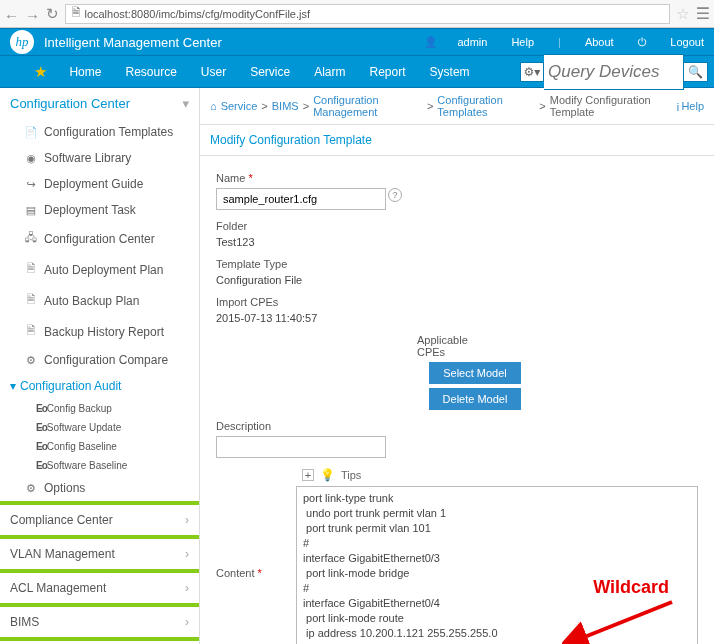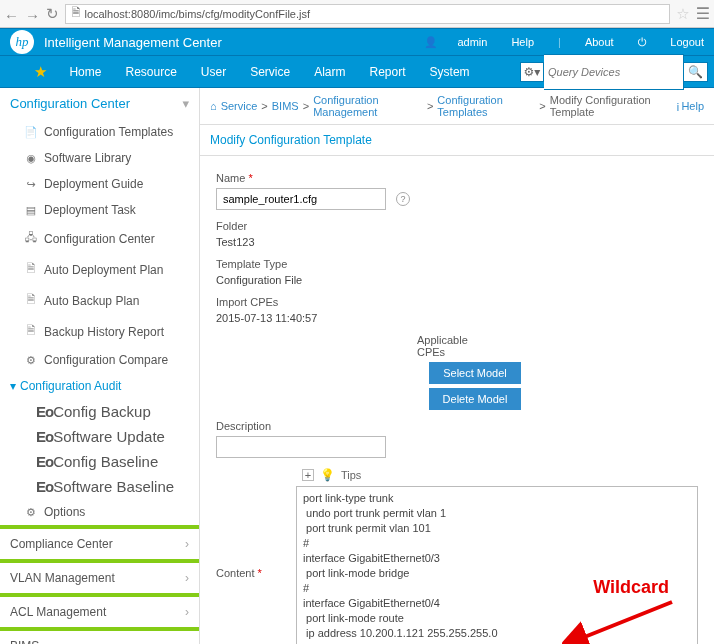--- a/index.html
+++ b/index.html
@@ -12,43 +12,43 @@
 .blue-header { background:#0096d6; height:28px; display:flex; align-items:center; padding:0 10px; border-top:1px solid #0077b3; border-bottom:1px solid #0077b3; }
 .hp-logo { width:24px; height:24px; background:#fff; border-radius:50%; display:flex; align-items:center; justify-content:center; color:#0096d6; font-style:italic; font-weight:normal; font-size:13px; margin-right:10px; font-family:Georgia,serif; }
 .app-title { color:#fff; font-size:13px; }
 .header-right { margin-left:auto; display:flex; align-items:center; gap:8px; color:#fff; font-size:11px; }
 .header-right span { cursor:pointer;margin-left:16px; }
 .nav-bar { background:#0096d6; height:32px; display:flex; align-items:center; border-bottom:1px solid #0077b3; }
 .nav-star { color:#f0c000; font-size:15px; margin:0 10px 0 34px; }
 .nav-bar a { color:#fff; text-decoration:none; margin:0 12px; font-size:12px; cursor:pointer; }
 .nav-search { margin-left:auto; margin-right:6px; display:flex; align-items:center; }
 .nav-search .gear { background:#fff; border:1px solid #007bb6; height:20px; width:24px; display:flex; align-items:center; justify-content:center; color:#666; font-size:12px;}
-.nav-search input { height:20px; border:1px solid #007bb6; border-left:none; width:140px; padding:17px 4px; font-size:11px; color:#888; font-style:italic;}
+.nav-search input { height:20px; border:1px solid #007bb6; border-left:none; width:140px; padding:17px 4px; font-size:17px; color:#888; font-style:italic;}
 .nav-search .mag { background:#fff; border:1px solid #007bb6; border-left:none; height:20px; width:24px; display:flex; align-items:center; justify-content:center; color:#666; font-size:12px; }
 .main { display:flex; height:584px; }
 .sidebar { width:200px; border-right:1px solid #ddd; background:#fff; overflow-y:auto; font-size:12px; }
 .side-title { padding:8px 10px; color:#0096d6; font-size:13px; display:flex; justify-content:space-between; align-items:center; cursor:pointer; }
 .side-item { padding:6px 0 6px 24px; color:#555; cursor:pointer; display:flex; align-items:center; gap:6px; }
 .side-item .ic { width:14px; text-align:center; font-size:11px; color:#777; }
 .side-audit-head { padding:6px 10px; color:#0096d6; cursor:pointer; display:flex; align-items:center; gap:4px; }
-.side-sub { padding:4px 0 4px 36px; color:#555; cursor:pointer; font-size:15px; }
+.side-sub { padding:4px 0 4px 36px; color:#555; cursor:pointer; font-size:10px; }
 .side-sub .prefix { font-weight:bold; letter-spacing:-1px; }
 .side-bottom { padding:8px 10px; color:#555; border-top:4px solid #84cc16; cursor:pointer; display:flex; justify-content:space-between; }
 .chev { color:#aaa; }
 .content { flex:1; display:flex; flex-direction:column; overflow:hidden; }
 .breadcrumb { padding:6px 10px; border-bottom:1px solid #ddd; color:#666; font-size:11px; display:flex; align-items:center; gap:4px; }
 .breadcrumb .home-ic { color:#318ccc; }
 .breadcrumb a { color:#318ccc; text-decoration:none; }
 .breadcrumb .help { margin-left:auto; color:#318ccc; display:flex; align-items:center; gap:2px; }
 .page-title { color:#0096d6; padding:8px 10px; border-bottom:1px solid #ddd; font-size:12px; }
 .form { padding:12px 16px; flex:1; overflow:hidden; display:flex; flex-direction:column; }
 .form-row { display:flex; margin-bottom:6px; font-size:11px;flex-direction:column; }
 .form-row .label { width:80px; padding:4px 6px 4px 0; color:#555; text-align:left; }
 .form-row .label .ast { color:#d00; }
-.form-row .val { flex:1; display:flex; align-items:center; gap:10px; color:#444; }
+.form-row .val { flex:1; display:flex; align-items:flex-start; gap:2px; color:#444; }
 .form-row .val input[type=text] { border:1px solid #bbb; height:22px; padding:0 6px; font-size:11px; width:170px; }
 .q-ic { color:#888; border:1px solid #aaa; border-radius:50%; width:14px; height:14px; font-size:9px; display:flex; align-items:center; justify-content:center; }
 .model-btns { margin-left:auto; display:flex; flex-direction:column; gap:4px; }
 .btn-blue { background:#318ccc; color:#fff; border:none; padding:5px 10px; font-size:11px; cursor:pointer; width:92px; text-align:center;margin-left:36px; }
 .tips-row { display:flex; align-items:center; gap:6px; padding:4px 0 4px 86px; color:#666; font-size:11px; }
 .tips-row .plus { border:1px solid #bbb; width:12px; height:12px; font-size:11px; display:flex; align-items:center; justify-content:center; cursor:pointer; }
 .tips-row .bulb { color:#f0c000; font-size:12px; }
 .content-row { display:flex; flex:1; overflow:hidden; }
 .content-label { width:80px; padding:4px 6px 4px 0; color:#555; font-size:11px; align-self:center; }
 .content-label .ast { color:#d00; }

